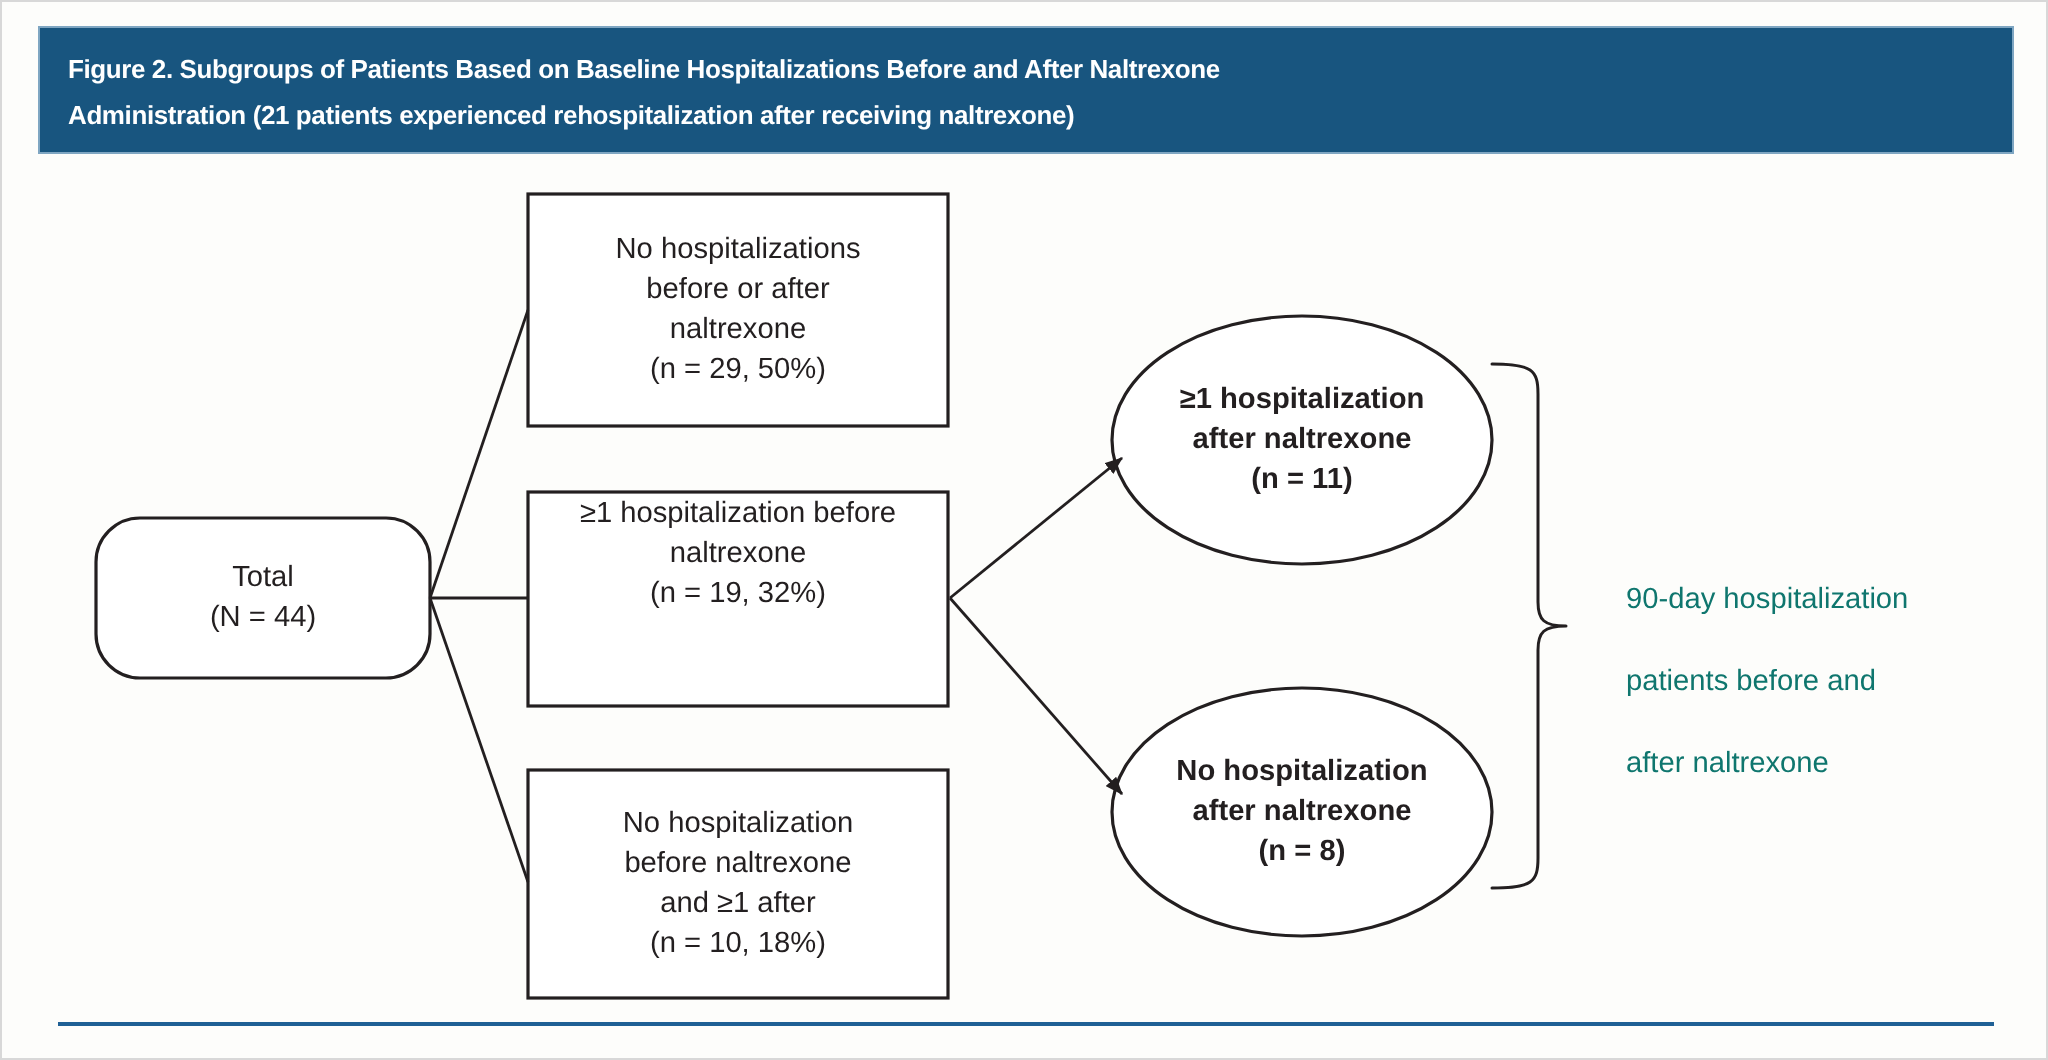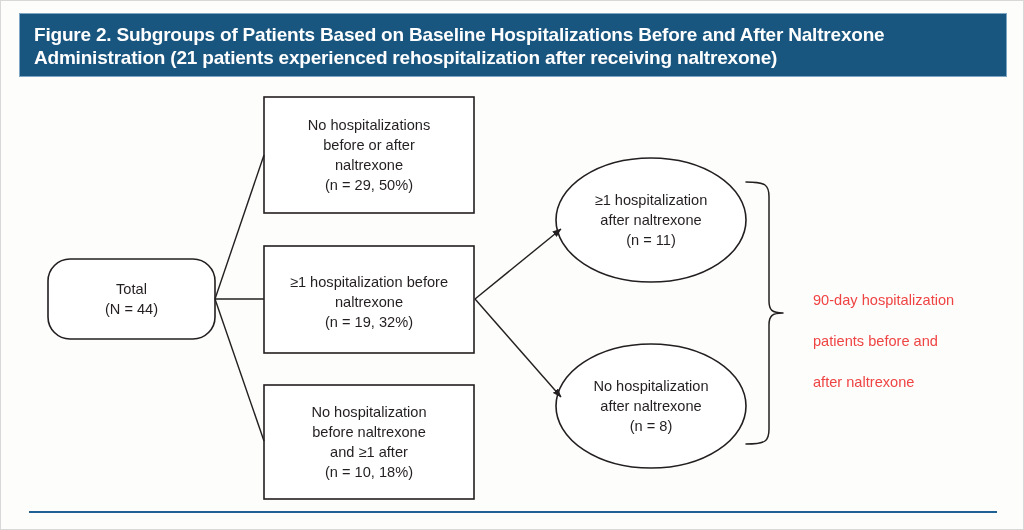--- a/index.html
+++ b/index.html
@@ -26,21 +26,21 @@
     width: 988px;
     height: 64px;
     background: #18557f;
     box-sizing: border-box;
     border: 1px solid #7fa6c2;
     padding: 9px 14px 0 14px;
   }
   #title-text {
     color: #ffffff;
     font-weight: bold;
-    font-size: 19px;
+    font-size: 13px;
     line-height: 23px;
     letter-spacing: -0.2px;
     white-space: pre-line;
   }
   #bottom-rule {
     position: absolute;
     left: 28px;
     top: 510px;
     width: 968px;
     height: 2px;
@@ -61,27 +61,28 @@
     justify-content: center;
     text-align: center;
     color: #231f20;
     font-size: 14.6px;
     line-height: 20px;
     white-space: pre-line;
   }
   .ellipse-label {
     background: transparent;
     border: none;
+    font-weight: bold;
   }
   #side-note {
     position: absolute;
     left: 812px;
     top: 268px;
     width: 200px;
-    color: #ef4444;
+    color: #0f766e;
     font-size: 14.6px;
     line-height: 20.5px;
     white-space: pre-line;
   }
   #side-note i { font-style: italic; }
 </style>
 </head>
 <body>
 
 <div id="figure-root">
@@ -124,21 +125,21 @@
   </svg>
 
   <div class="node" style="left:47px; top:258px; width:167px; height:80px;">Total
 (N = 44)</div>
 
   <div class="node" style="left:263px; top:96px; width:210px; height:116px;">No hospitalizations
 before or after
 naltrexone
 (n = 29, 50%)</div>
 
-  <div class="node" style="left:263px; top:255px; width:210px; height:92px;">≥1 hospitalization before
+  <div class="node" style="left:263px; top:230px; width:210px; height:92px;">≥1 hospitalization before
 naltrexone
 (n = 19, 32%)</div>
 
   <div class="node" style="left:263px; top:384px; width:210px; height:114px;">No hospitalization
 before naltrexone
 and ≥1 after
 (n = 10, 18%)</div>
 
   <div class="node ellipse-label" style="left:555px; top:157px; width:190px; height:124px;">≥1 hospitalization
 after naltrexone

